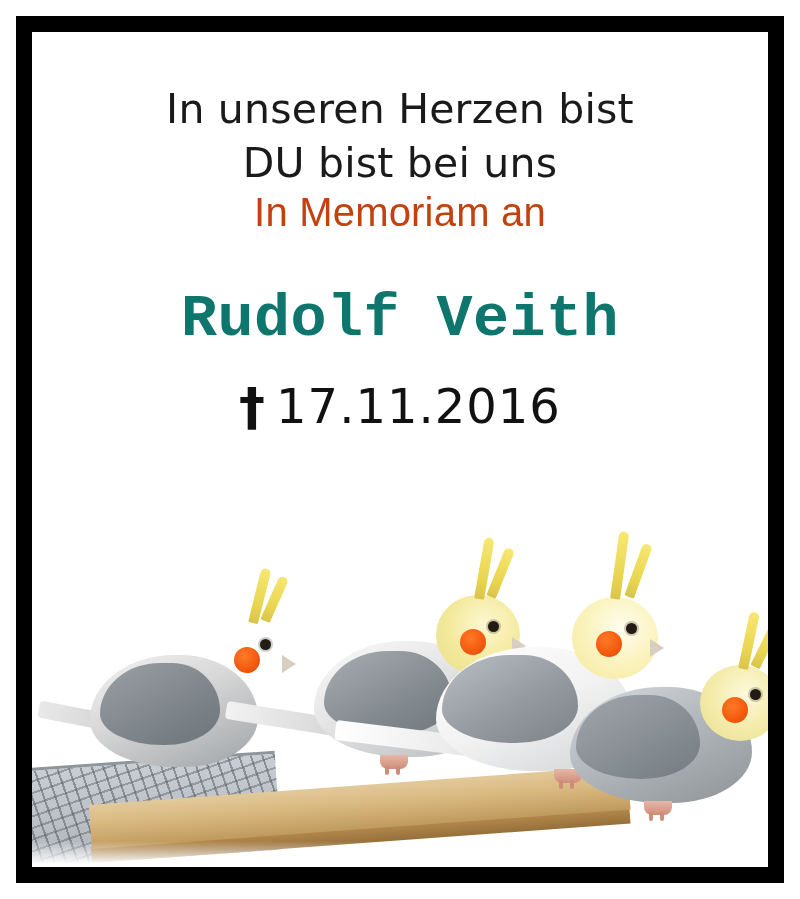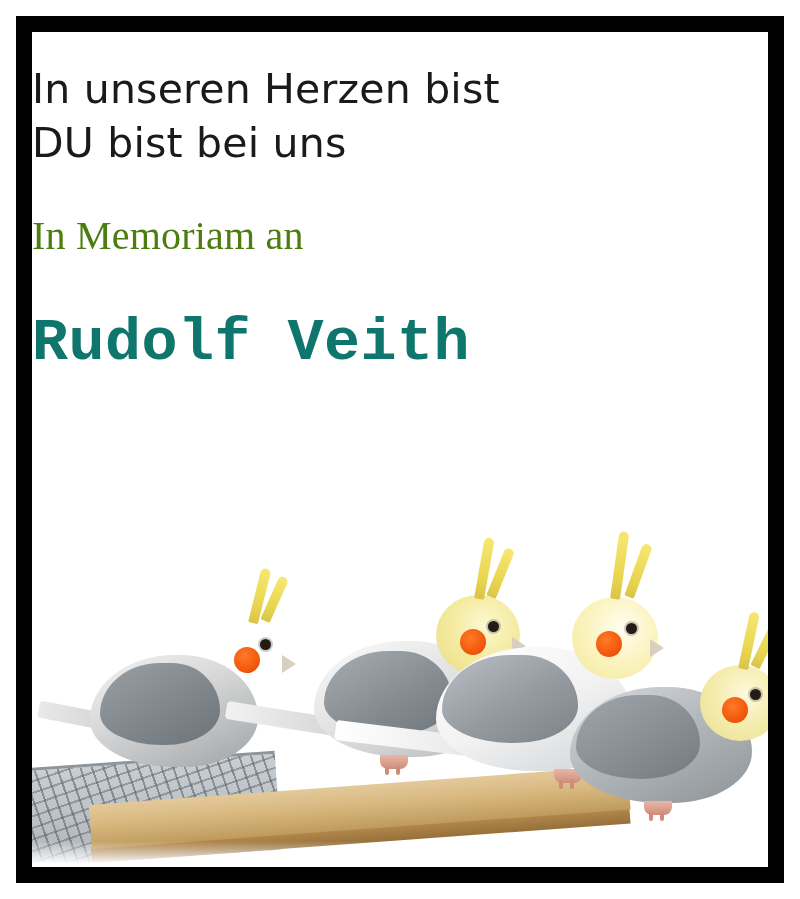--- a/index.html
+++ b/index.html
@@ -41,43 +41,43 @@
     height: 100%;
     background: #ffffff;
     overflow: hidden;
   }
 
   .text-block {
     position: absolute;
     left: 0;
     top: 0;
     width: 100%;
-    padding-top: 30px;
+    text-align: center;
+    padding-top: 50px;
     box-sizing: border-box;
     z-index: 3;
   }
 
   .verse {
     font-family: "DejaVu Sans", sans-serif;
     font-size: 41px;
     font-weight: 400;
     line-height: 1.32;
     color: #1a1a1a;
     letter-spacing: 0.2px;
   }
   .verse .line {
     display: block;
   }
 
   .memoriam {
-    margin-top: 42px;
-    font-family: Liberation Serif, serif;
+    font-family: Liberation Sans, sans-serif;
     font-size: 40px;
     font-weight: 400;
-    color: #4d7c0f;
+    color: #c2410c;
     letter-spacing: 0.2px;
   }
 
   .name {
     margin-top: 50px;
     font-family: Liberation Mono, monospace;
     font-size: 60px;
     font-weight: 700;
     color: #0f766e;
     letter-spacing: 0.5px;
@@ -240,20 +240,23 @@
 
         <div class="verse">
           <span class="line">In unseren Herzen bist</span>
           <span class="line">DU bist bei uns</span>
         </div>
 
         <div class="memoriam">In Memoriam an</div>
 
         <div class="name">Rudolf Veith</div>
 
+        <div class="date-line">
+          <span class="cross">†</span><span>17.11.2016</span>
+        </div>
 
       </div>
 
       <div class="photo">
 
         <div class="mesh"></div>
 
         <div class="plank-edge"></div>
         <div class="plank"></div>
 

